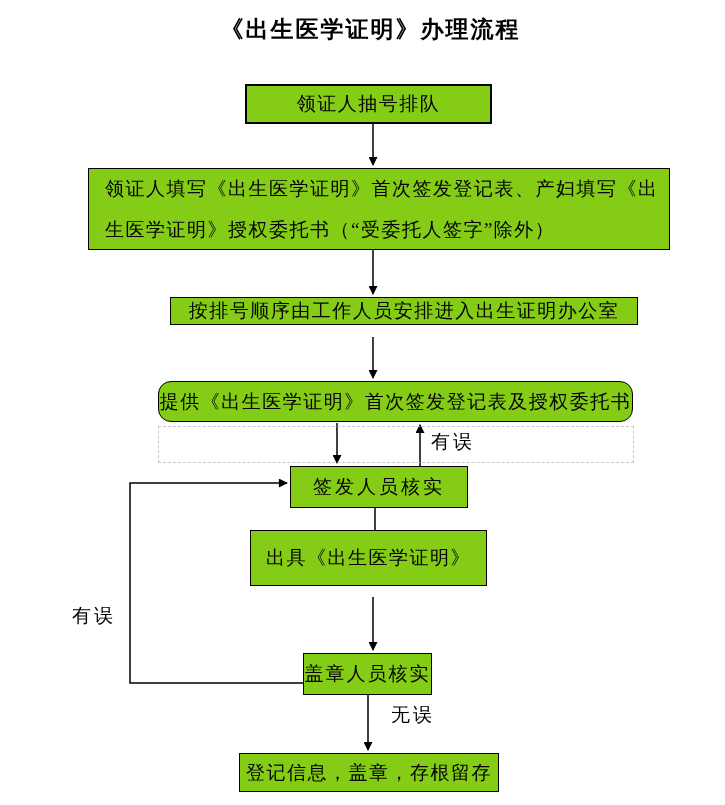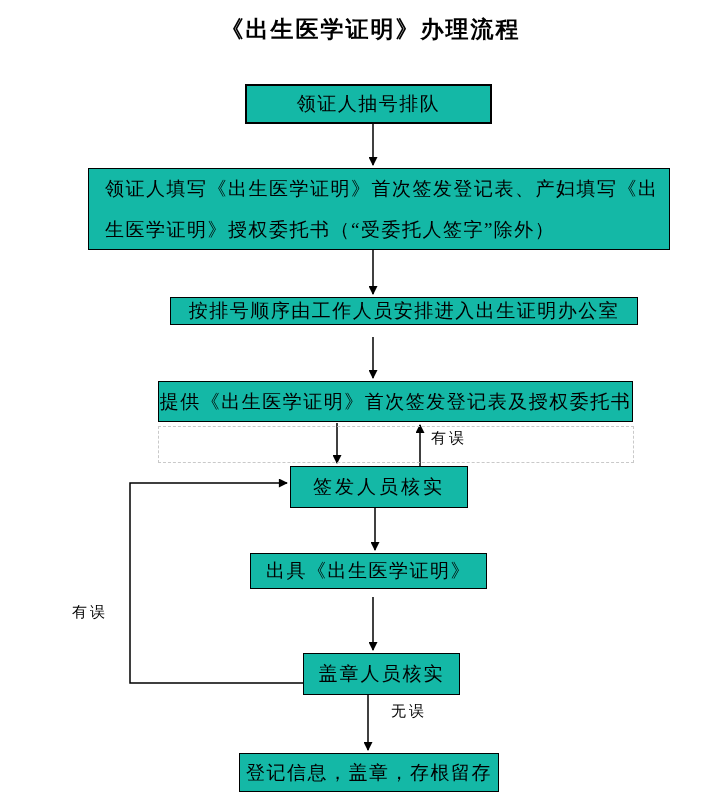--- a/index.html
+++ b/index.html
@@ -23,55 +23,55 @@
     letter-spacing: 2px;
   }
   .connectors {
     position: absolute;
     left: 0; top: 0;
     width: 725px; height: 805px;
   }
   .node {
     position: absolute;
     box-sizing: border-box;
-    background: #14b8a6;
+    background: #84cc16;
     border: 1px solid #000000;
     display: flex;
     align-items: center;
     justify-content: center;
     font-size: 19px;
     letter-spacing: 1.5px;
     line-height: 1.25;
     white-space: nowrap;
   }
   .n1 { left: 245px; top: 84px;  width: 247px; height: 40px; border-width: 2px; }
   .n2 {
     left: 88px; top: 168px; width: 582px; height: 82px;
     flex-direction: column;
     align-items: flex-start;
     justify-content: center;
     padding: 0 16px;
     line-height: 41px;
   }
   .n3 { left: 170px; top: 297px; width: 468px; height: 28px; }
-  .n4 { left: 158px; top: 381px; width: 475px; height: 41px; }
+  .n4 { left: 158px; top: 381px; width: 475px; height: 41px; border-radius: 13px; }
   .n5 { left: 290px; top: 466px; width: 178px; height: 42px; letter-spacing: 3px; }
-  .n6 { left: 250px; top: 553px; width: 237px; height: 36px; }
-  .n7 { left: 303px; top: 653px; width: 157px; height: 42px; letter-spacing: 2px; }
+  .n6 { left: 250px; top: 530px; width: 237px; height: 56px; }
+  .n7 { left: 303px; top: 653px; width: 129px; height: 42px; letter-spacing: 2px; }
   .n8 { left: 239px; top: 753px; width: 260px; height: 39px; }
   .dashed-zone {
     position: absolute;
     left: 158px; top: 426px;
     width: 476px; height: 37px;
     box-sizing: border-box;
     border: 1px dashed #c9c9c9;
   }
   .edge-label {
     position: absolute;
-    font-size: 15px;
+    font-size: 19px;
     letter-spacing: 3px;
     white-space: nowrap;
   }
   .lbl-error-up   { left: 431px; top: 429px; }
   .lbl-error-loop { left: 72px;  top: 603px; }
   .lbl-no-error   { left: 391px; top: 702px; }
 </style>
 </head>
 <body>
 

